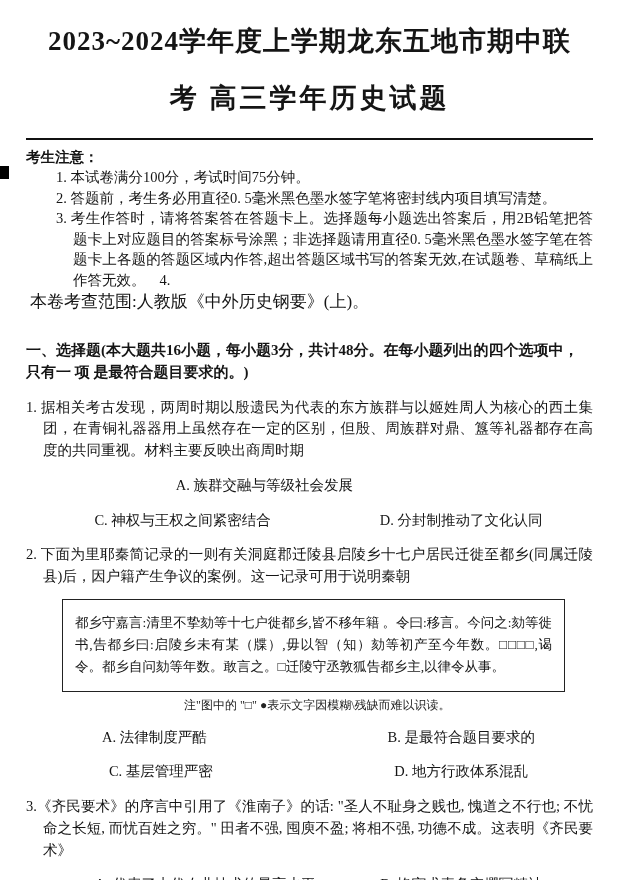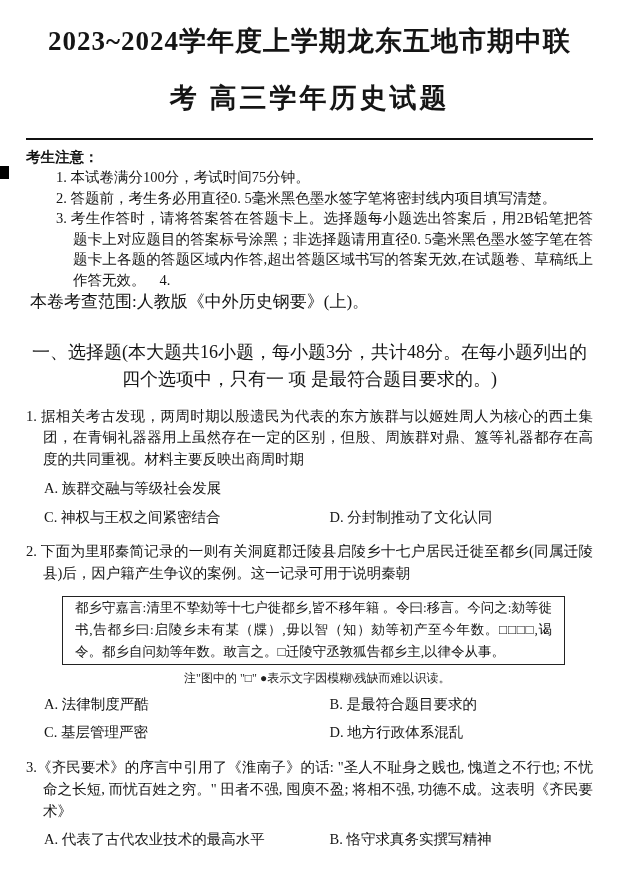--- a/index.html
+++ b/index.html
@@ -57,47 +57,47 @@
     text-indent: -17px;
   }
   .notice-item.wrap3 { text-align: justify; }
   .n4marker { padding-left: 14px; }
   .notice-item4 {
     font-size: 17px;
     line-height: 1.42;
     margin-left: 4px;
   }
   .section-header {
-    font-weight: normal;
-    font-size: 18px;
+    font-weight: bold;
+    font-size: 15px;
     line-height: 1.5;
     margin-top: 24px;
     padding-left: 0;
-    text-align: center;
   }
   .question {
     margin-top: 13px;
     font-size: 14.5px;
     line-height: 1.5;
   }
   .stem {
     padding-left: 17px;
     text-indent: -17px;
     text-align: justify;
   }
   .opt-row {
     display: flex;
     padding-left: 18px;
-    margin-top: 7px;
+    margin-top: 13px;
+    justify-content: center;
   }
   .opt-left { width: 52%; flex: 0 0 52%; }
   .quote-box {
     border: 1.5px solid #222;
     margin: 11px 28px 4px 36px;
-    padding: 0 12px;
+    padding: 12px 12px;
     font-size: 13.5px;
     line-height: 1.65;
     text-align: justify;
   }
   .note {
     font-size: 12px;
     color: #222;
     margin: 3px 0 2px 158px;
   }
 </style>

